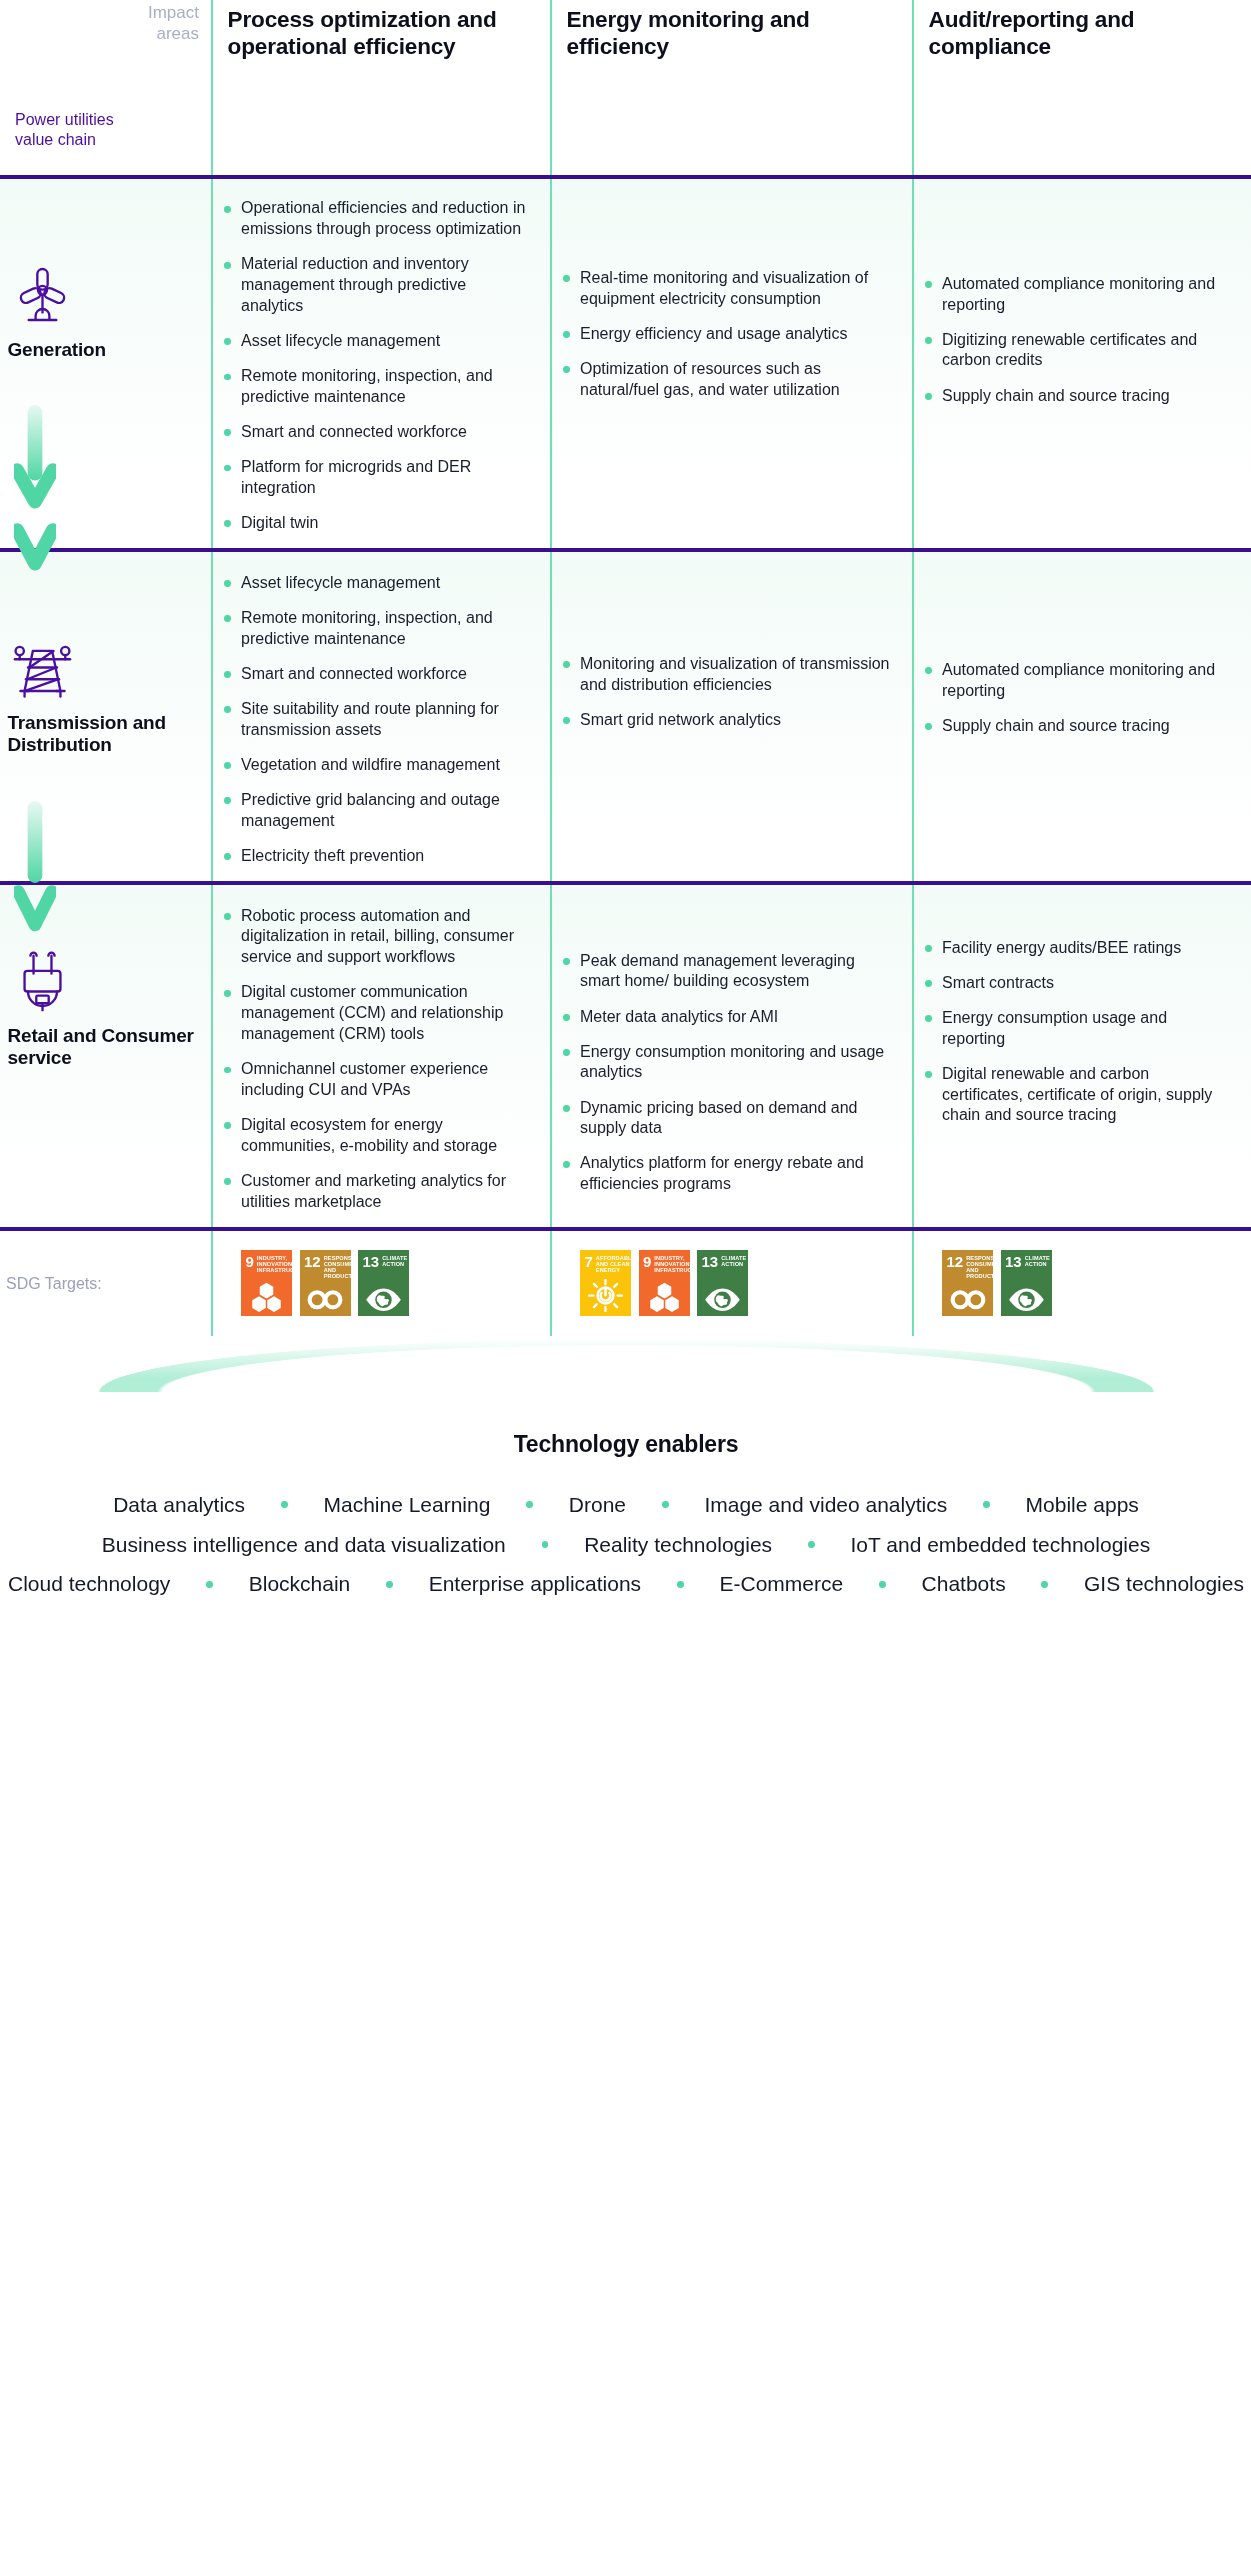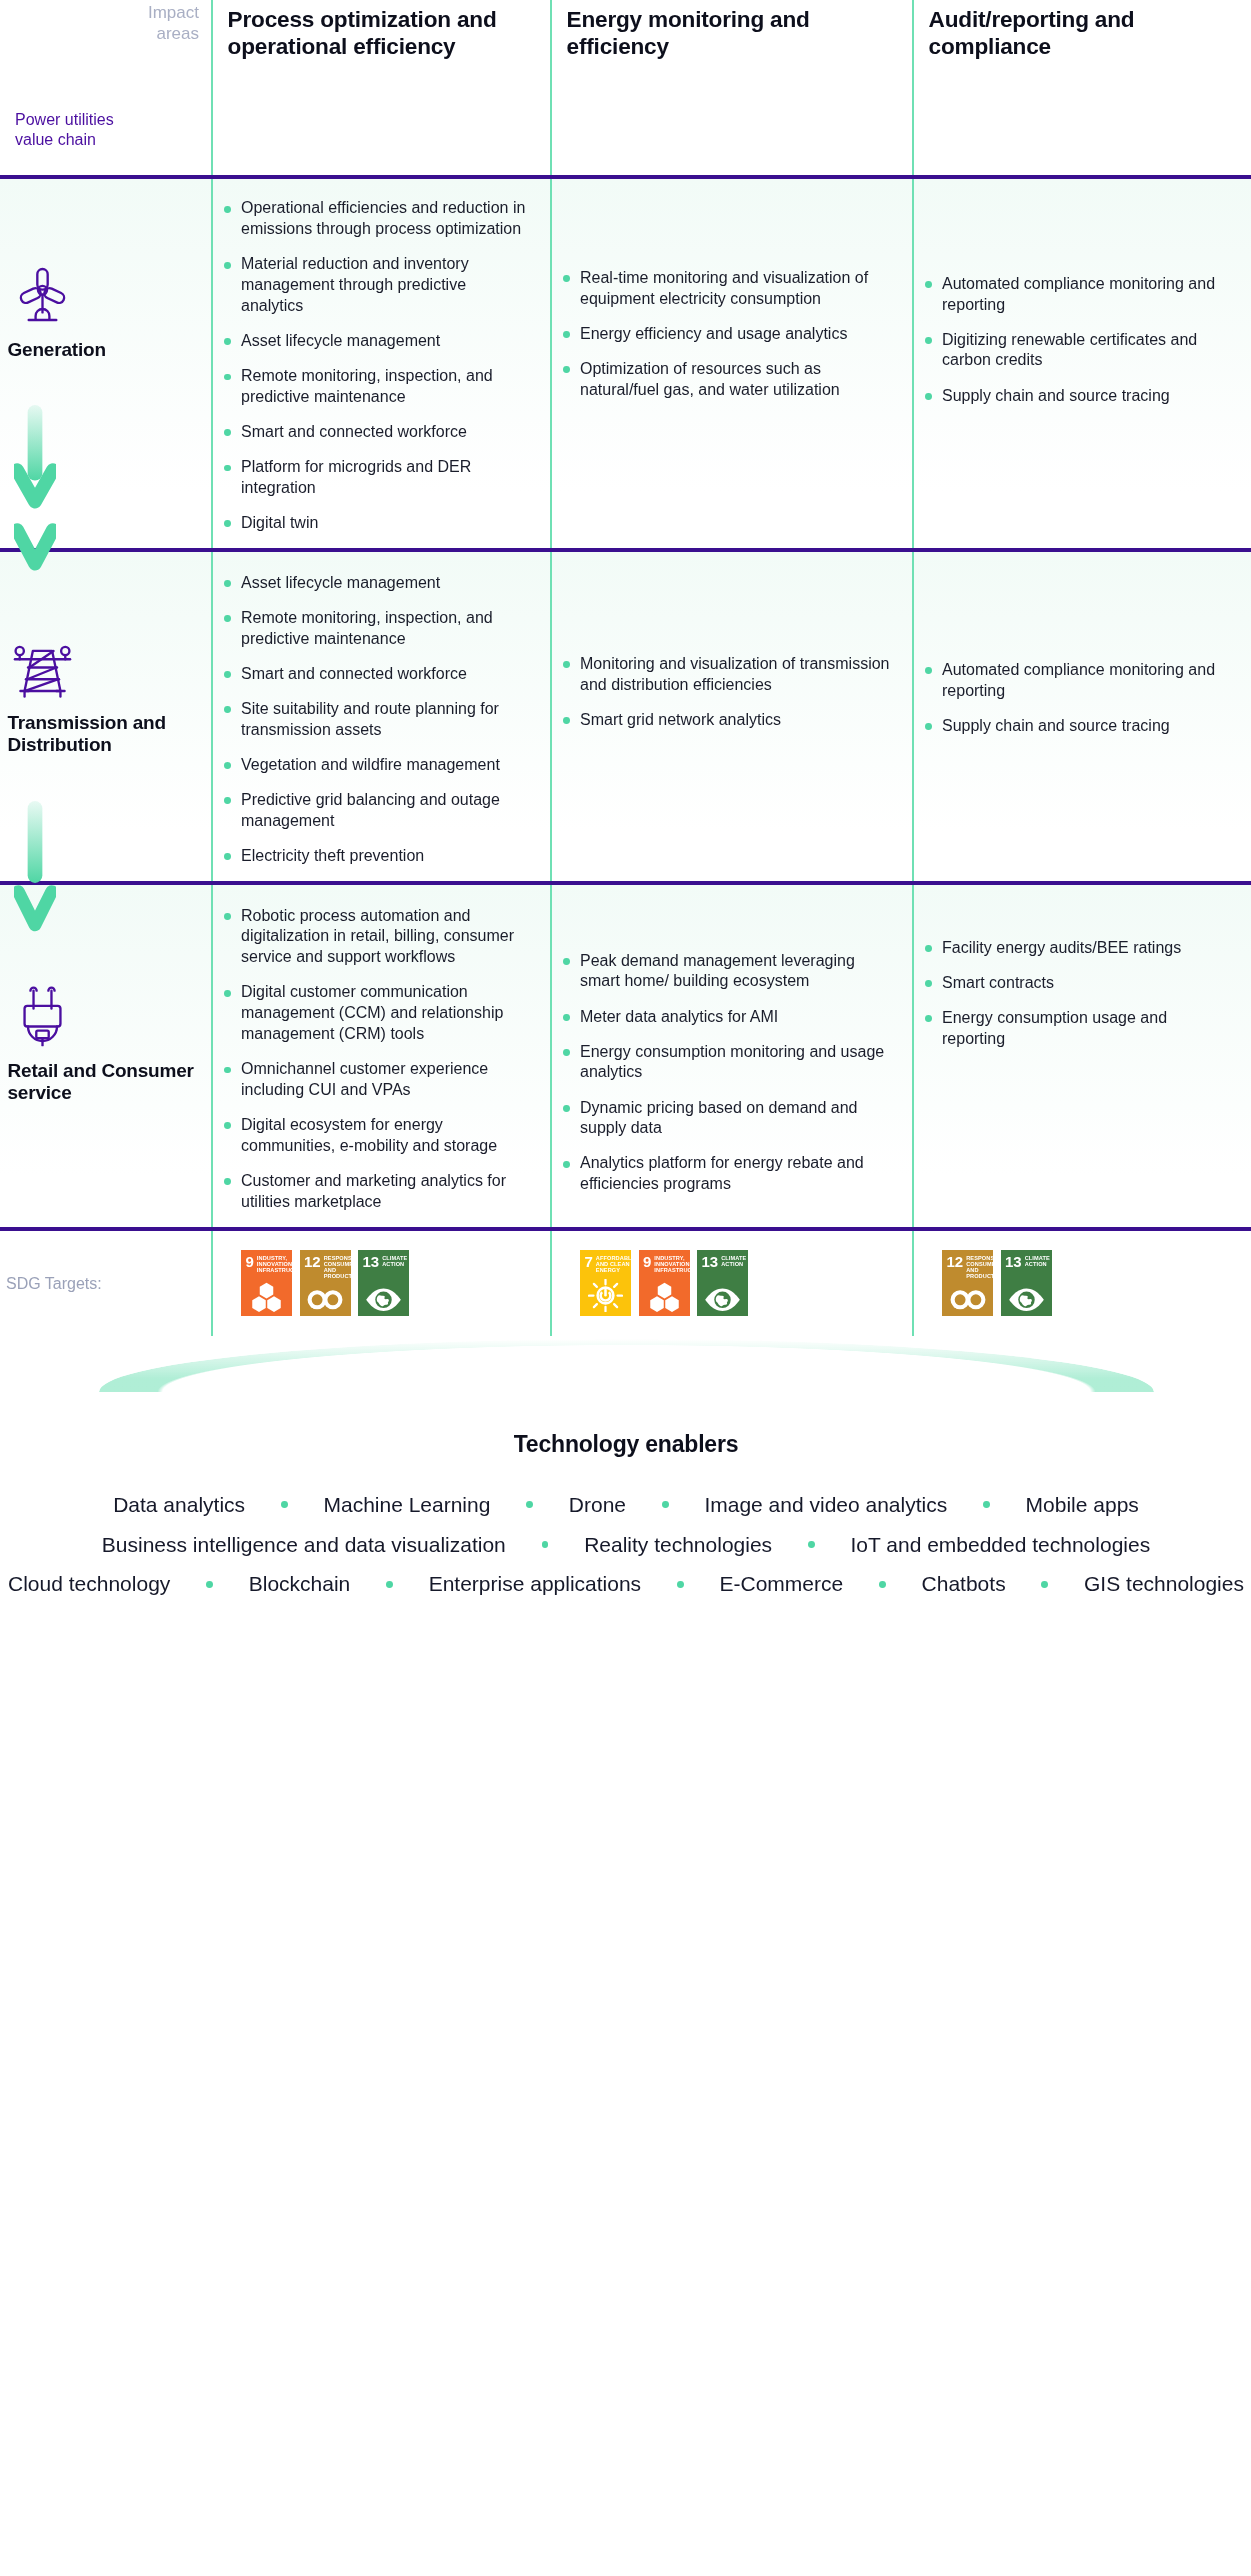--- a/index.html
+++ b/index.html
@@ -376,21 +376,21 @@
 
 <div class="purple-rule"></div>
 
 <div class="content-row" id="row-retail">
   <div class="row-bg"></div>
   <div class="row-inner">
     <div class="col-label">
       <svg class="flow-arrow" style="top:-15px;height:98px;" viewBox="0 0 40 100">
         <path d="M3 22 L20 56 L37 22" fill="none" stroke="#4fd6a4" stroke-width="13" stroke-linecap="round" stroke-linejoin="round"></path>
       </svg>
-      <div class="stage" style="padding-top:96px;">
+      <div class="stage" style="padding-top:61px;">
         <svg class="stage-icon" viewBox="0 0 100 100">
           <g fill="none" stroke="#4b0fa0" stroke-width="3.4" stroke-linecap="round" stroke-linejoin="round">
             <path d="M37 14 v26"></path>
             <path d="M63 14 v26"></path>
             <path d="M37 14 a4.5 4.5 0 0 1 9 0" transform="translate(-4.5,0)"></path>
             <path d="M58.5 14 a4.5 4.5 0 0 1 9 0"></path>
             <rect x="24" y="36" width="52" height="30" rx="4"></rect>
             <path d="M29 66 a21 21 0 0 0 42 0"></path>
             <rect x="41" y="72" width="18" height="11" rx="2"></rect>
             <line x1="50" y1="83" x2="50" y2="93"></line>
@@ -419,20 +419,21 @@
           <li>Dynamic pricing based on demand and supply data</li>
           <li>Analytics platform for energy rebate and efficiencies programs</li>
         </ul>
     </div>
     <div class="col-c">
       <div class="vsep"></div>
       <ul class="bullets" style="padding-top:53px;">
           <li>Facility energy audits/BEE ratings</li>
           <li>Smart contracts</li>
           <li>Energy consumption usage and reporting</li>
+          <li>Digital renewable and carbon certificates, certificate of origin, supply chain and source tracing</li>
         </ul>
     </div>
   </div>
 </div>
 
 <div class="purple-rule"></div>
 
 <div id="sdg-row" class="grid-row">
   <div class="col-label">
     <div class="sdg-label">SDG Targets:</div>

